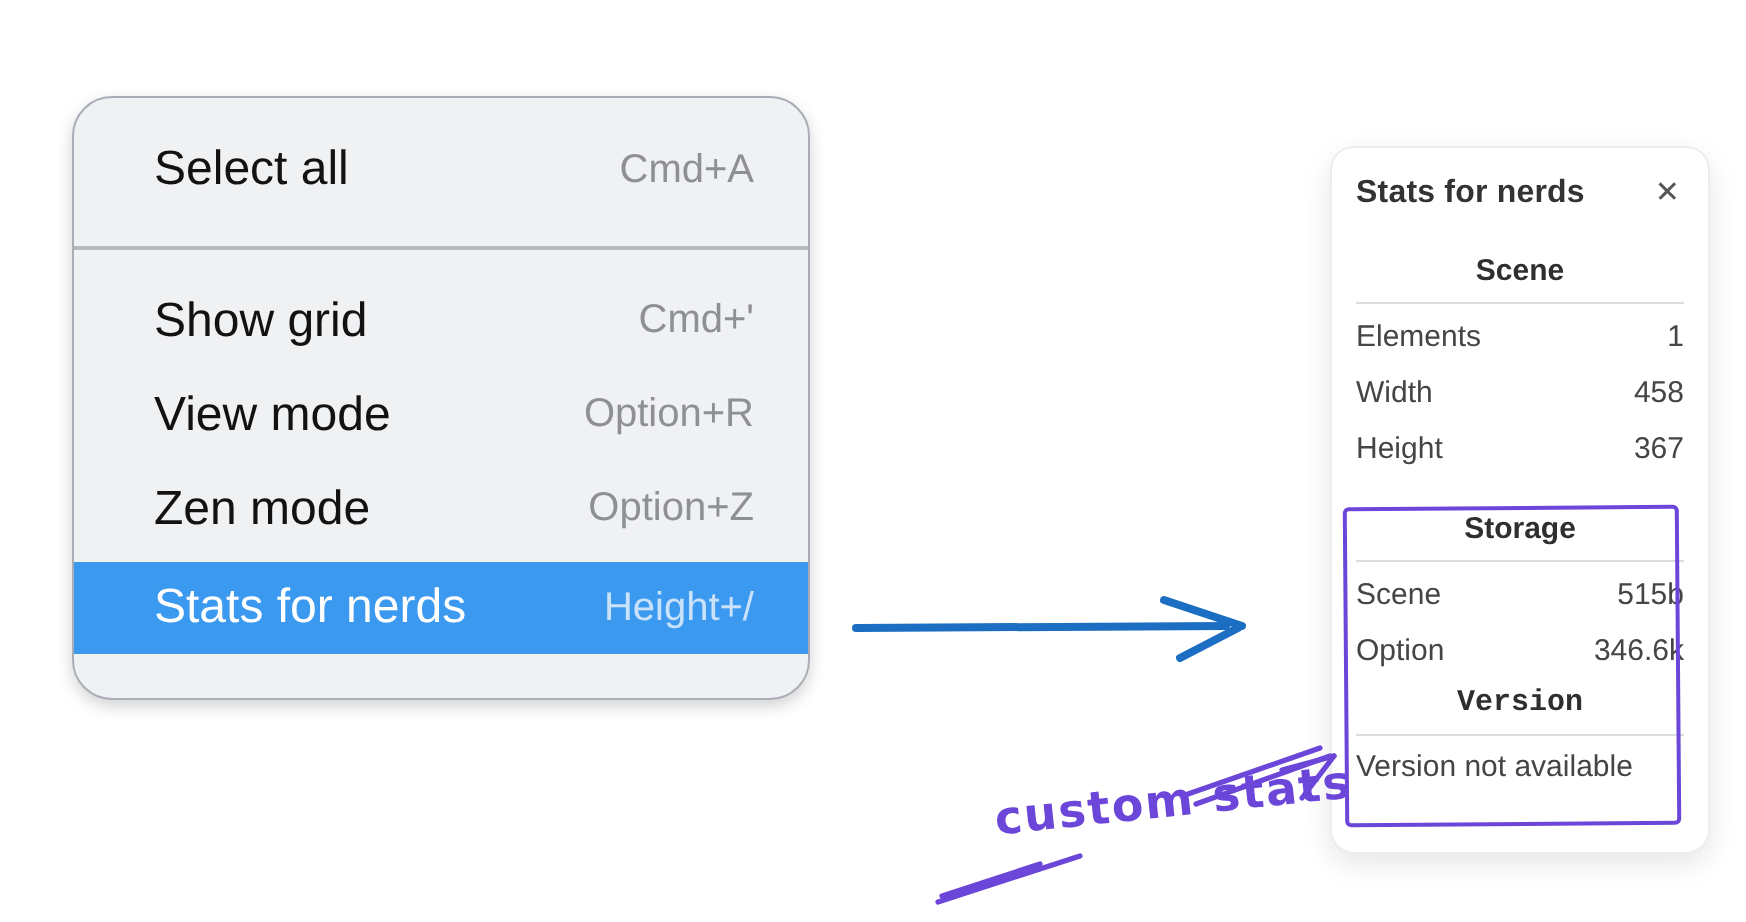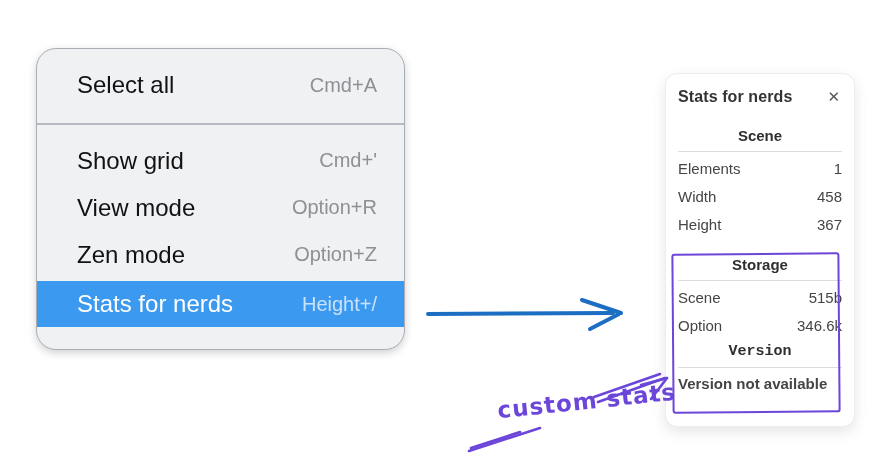--- a/index.html
+++ b/index.html
@@ -32,21 +32,21 @@
   }
   .panel-header { display: flex; align-items: center; justify-content: space-between; }
   .panel-title { font-size: 16px; font-weight: bold; color: #333333; letter-spacing: .1px; }
   .panel-close { font-size: 15px; color: #565656; cursor: pointer; line-height: 1; padding: 2px; }
   .section-header { text-align: center; font-weight: bold; font-size: 15px; color: #2f2f2f; }
   .sec-scene .section-header { margin-top: 21px; }
   .panel-hr { border: none; border-top: 1px solid #d9dce1; margin: 7px 0 3px 0; }
   .stat-row { display: flex; justify-content: space-between; font-size: 15px; color: #454545; line-height: 28px; }
   .sec-storage .section-header { margin-top: 17px; text-align: center; }
   .sec-version .section-header { margin-top: 3px; font-family: Liberation Mono, monospace; }
-  .version-note { font-size: 15px; color: #454545; line-height: 26px; margin-top: 2px; font-weight: bold; }
+  .version-note { font-size: 15px; color: #454545; line-height: 26px; margin-top: 2px; }
 
   
   .annotation-box {
     position: absolute; left: 672px; top: 253px; width: 168px; height: 160px;
     border: 2.5px solid #6b46d9; border-radius: 3px;
     transform: rotate(-0.45deg); pointer-events: none;
   }
   .svg-overlay { position: absolute; left: 0; top: 0; width: 873px; height: 461px; pointer-events: none; }
   .custom-stats-label {
     position: absolute; left: 497px; top: 388px;

